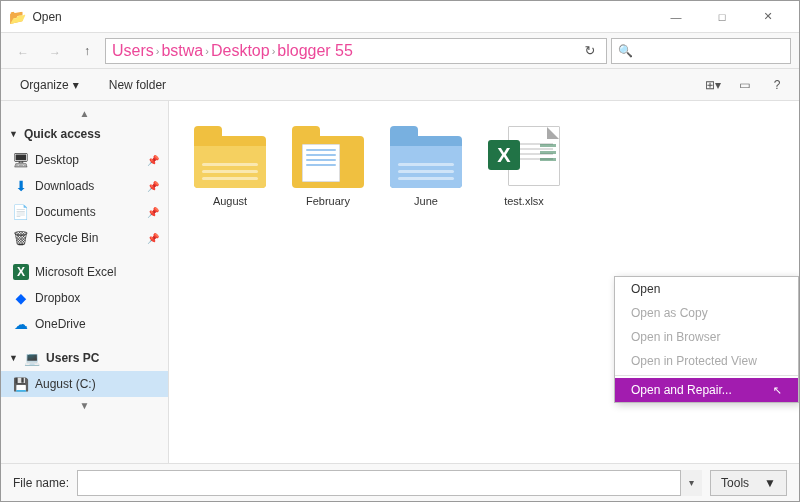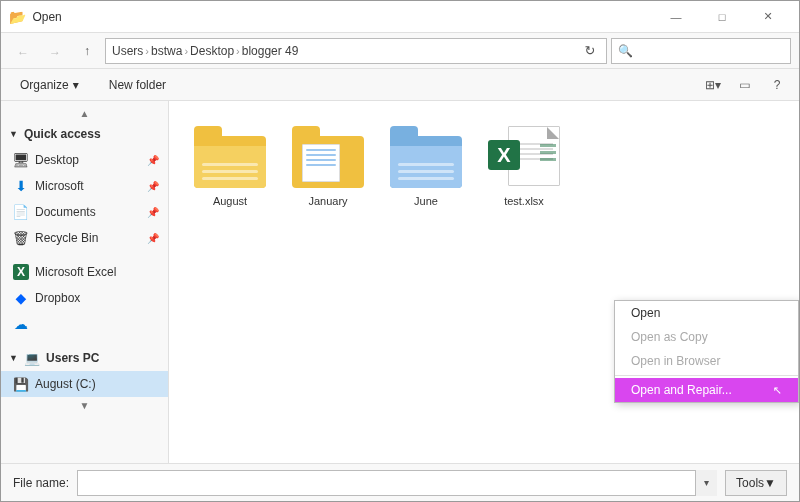--- a/index.html
+++ b/index.html
@@ -14,21 +14,21 @@
     .titlebar-controls { display: flex; gap: 0; }
     .titlebar-btn { width: 46px; height: 32px; border: none; background: transparent; cursor: pointer; font-size: 11px; color: #666; display: flex; align-items: center; justify-content: center; }
 
     
     .toolbar { height: 36px; background: #f8f8f8; border-bottom: 1px solid #e0e0e0; display: flex; align-items: center; padding: 0 8px; gap: 4px; }
     .nav-btn { width: 28px; height: 28px; border: 1px solid transparent; background: transparent; cursor: pointer; display: flex; align-items: center; justify-content: center; border-radius: 2px; color: #555; font-size: 12px; }
     .nav-btn.disabled { color: #bbb; cursor: default; }
 
     .address-bar { flex: 1; height: 26px; border: 1px solid #bbb; background: #fff; display: flex; align-items: center; padding: 0 6px; font-size: 12px; color: #333; gap: 4px; }
     .address-breadcrumb { display: flex; align-items: center; gap: 2px; flex: 1; }
-    .bread-part { color: #404040; font-size: 12px; }
+    .bread-part { color: #ec4899; font-size: 16px; }
     .bread-sep { color: #999; font-size: 11px; }
     .address-refresh { width: 20px; height: 20px; border: none; background: transparent; cursor: pointer; color: #555; font-size: 13px; display: flex; align-items: center; justify-content: center; }
 
     .search-box { width: 180px; height: 26px; border: 1px solid #bbb; display: flex; align-items: center; padding: 0 6px; gap: 4px; background: #fff; }
     .search-box input { border: none; outline: none; font-size: 12px; flex: 1; color: #999; background: transparent; }
     .search-icon { color: #666; font-size: 12px; }
 
     
     .toolbar2 { height: 32px; background: #f8f8f8; border-bottom: 1px solid #e0e0e0; display: flex; align-items: center; padding: 0 8px; gap: 8px; }
     .toolbar2-btn { height: 26px; padding: 0 10px; border: 1px solid transparent; background: transparent; cursor: pointer; font-size: 12px; display: flex; align-items: center; gap: 4px; border-radius: 2px; color: #333; }
@@ -71,26 +71,26 @@
 
     .file-name { font-size: 11px; color: #333; text-align: center; word-break: break-word; line-height: 1.3; }
 
     
     .bottom-bar { height: 38px; border-top: 1px solid #e0e0e0; background: #f8f8f8; display: flex; align-items: center; padding: 0 12px; gap: 8px; }
     .filename-label { font-size: 12px; color: #333; white-space: nowrap; }
     .filename-input-wrap { flex: 1; position: relative; }
     .filename-input { width: 100%; height: 26px; border: 1px solid #bbb; padding: 0 24px 0 6px; font-size: 12px; outline: none; }
     .filename-dropdown { position: absolute; right: 0; top: 0; width: 22px; height: 26px; border: none; border-left: 1px solid #bbb; background: #f0f0f0; cursor: pointer; display: flex; align-items: center; justify-content: center; font-size: 10px; color: #555; }
 
-    .tools-btn { height: 26px; padding: 0 10px; border: 1px solid #bbb; background: #f0f0f0; cursor: pointer; font-size: 12px; display: flex; align-items: center; gap: 0; color: #333; }
+    .tools-btn { height: 26px; padding: 0 10px; border: 1px solid #bbb; background: #f0f0f0; cursor: pointer; font-size: 12px; display: flex; align-items: center; gap: 15px; color: #333; }
 
     
     .context-menu { position: absolute; right: 0; bottom: 60px; width: 185px; background: #fff; border: 1px solid #bbb; box-shadow: 2px 2px 8px rgba(0,0,0,0.2); z-index: 100; }
     .ctx-item { height: 24px; display: flex; align-items: center; padding: 0 16px; font-size: 12px; color: #333; cursor: pointer; }
-    .ctx-item.highlighted { background: #d946ef; color: #fff; }
+    .ctx-item.highlighted { background: #a21caf; color: #fff; }
     .ctx-item.disabled { color: #aaa; cursor: default; }
     .ctx-sep { height: 1px; background: #e0e0e0; margin: 2px 0; }
   </style>
 </head>
 <body>
 
 <div class="window">
 
   <div class="titlebar">
     <div class="titlebar-left">
@@ -110,21 +110,21 @@
     <button class="nav-btn">↑</button>
 
     <div class="address-bar">
       <div class="address-breadcrumb">
         <span class="bread-part">Users</span>
         <span class="bread-sep"> › </span>
         <span class="bread-part">bstwa</span>
         <span class="bread-sep"> › </span>
         <span class="bread-part">Desktop</span>
         <span class="bread-sep"> › </span>
-        <span class="bread-part">blogger 49</span>
+        <span class="bread-part">blogger 55</span>
       </div>
       <button class="address-refresh">↻</button>
     </div>
 
     <div class="search-box">
       <span class="search-icon">🔍</span>
     </div>
   </div>
 
   <div class="toolbar2">
@@ -161,21 +161,21 @@
           <span>Quick access</span>
         </div>
 
         <div class="sidebar-item">
           <span class="item-icon">🖥</span>
           <span class="item-label">Desktop</span>
           <span class="pin-icon">📌</span>
         </div>
         <div class="sidebar-item">
           <span class="item-icon" style="color:#0078d7;">⬇</span>
-          <span class="item-label">Microsoft</span>
+          <span class="item-label">Downloads</span>
           <span class="pin-icon">📌</span>
         </div>
         <div class="sidebar-item">
           <span class="item-icon">📄</span>
           <span class="item-label">Documents</span>
           <span class="pin-icon">📌</span>
         </div>
         <div class="sidebar-item">
           <span class="item-icon">🗑</span>
           <span class="item-label">Recycle Bin</span>
@@ -187,20 +187,21 @@
         <div class="sidebar-item">
           <span class="item-icon" style="color:#217346; font-weight:bold; font-size:12px; background:#217346; color:#fff; width:16px; height:16px; display:flex; align-items:center; justify-content:center; border-radius:2px;">X</span>
           <span class="item-label">Microsoft Excel</span>
         </div>
         <div class="sidebar-item">
           <span class="item-icon" style="color:#0061ff;">◆</span>
           <span class="item-label">Dropbox</span>
         </div>
         <div class="sidebar-item">
           <span class="item-icon" style="color:#0078d7;">☁</span>
+          <span class="item-label">OneDrive</span>
         </div>
 
         <div style="height:8px;"></div>
 
         <div class="sidebar-header">
           <span style="font-size:9px;">▼</span>
           <span class="item-icon" style="font-size:13px;">💻</span>
           <span>Users PC</span>
         </div>
         <div class="sidebar-item active">
@@ -234,21 +235,21 @@
           <div class="folder-tab"></div>
           <div class="folder-back"></div>
 
           <div style="position:absolute; bottom:6px; left:10px; width:38px; height:38px; background:#fff; border:1px solid #ddd; border-radius:1px; display:flex; flex-direction:column; padding:4px 3px; gap:3px;">
             <div style="height:2px; background:#9ec8f0; border-radius:1px;"></div>
             <div style="height:2px; background:#9ec8f0; border-radius:1px;"></div>
             <div style="height:2px; background:#9ec8f0; border-radius:1px;"></div>
             <div style="height:2px; background:#9ec8f0; border-radius:1px;"></div>
           </div>
         </div>
-        <span class="file-name">January</span>
+        <span class="file-name">February</span>
       </div>
 
       <div class="file-item">
         <div class="folder-icon" style="position:relative;">
           <div style="position:absolute; top:0; left:0; width:28px; height:12px; background:#78b0e0; border-radius:4px 4px 0 0;"></div>
           <div style="position:absolute; bottom:0; left:0; width:72px; height:52px; background:#78b0e0; border-radius:0 4px 4px 4px;"></div>
           <div style="position:absolute; bottom:0; left:0; width:72px; height:42px; background:#9ec8f0; border-radius:0 0 4px 4px;"></div>
           <div style="position:absolute; bottom:8px; left:8px; right:8px; display:flex; flex-direction:column; gap:4px;">
             <div style="height:3px; background:rgba(255,255,255,0.5); border-radius:2px;"></div>
             <div style="height:3px; background:rgba(255,255,255,0.5); border-radius:2px;"></div>
@@ -286,20 +287,23 @@
       <div class="context-menu">
         <div class="ctx-item">
           <span>Open</span>
         </div>
         <div class="ctx-item disabled">
           <span>Open as Copy</span>
         </div>
         <div class="ctx-item disabled">
           <span>Open in Browser</span>
         </div>
+        <div class="ctx-item disabled">
+          <span>Open in Protected View</span>
+        </div>
         <div class="ctx-sep"></div>
         <div class="ctx-item highlighted">
           <span>Open and Repair...</span>
           <span style="margin-left:auto; font-size:11px;">↖</span>
         </div>
       </div>
 
     </div>
   </div>
 

